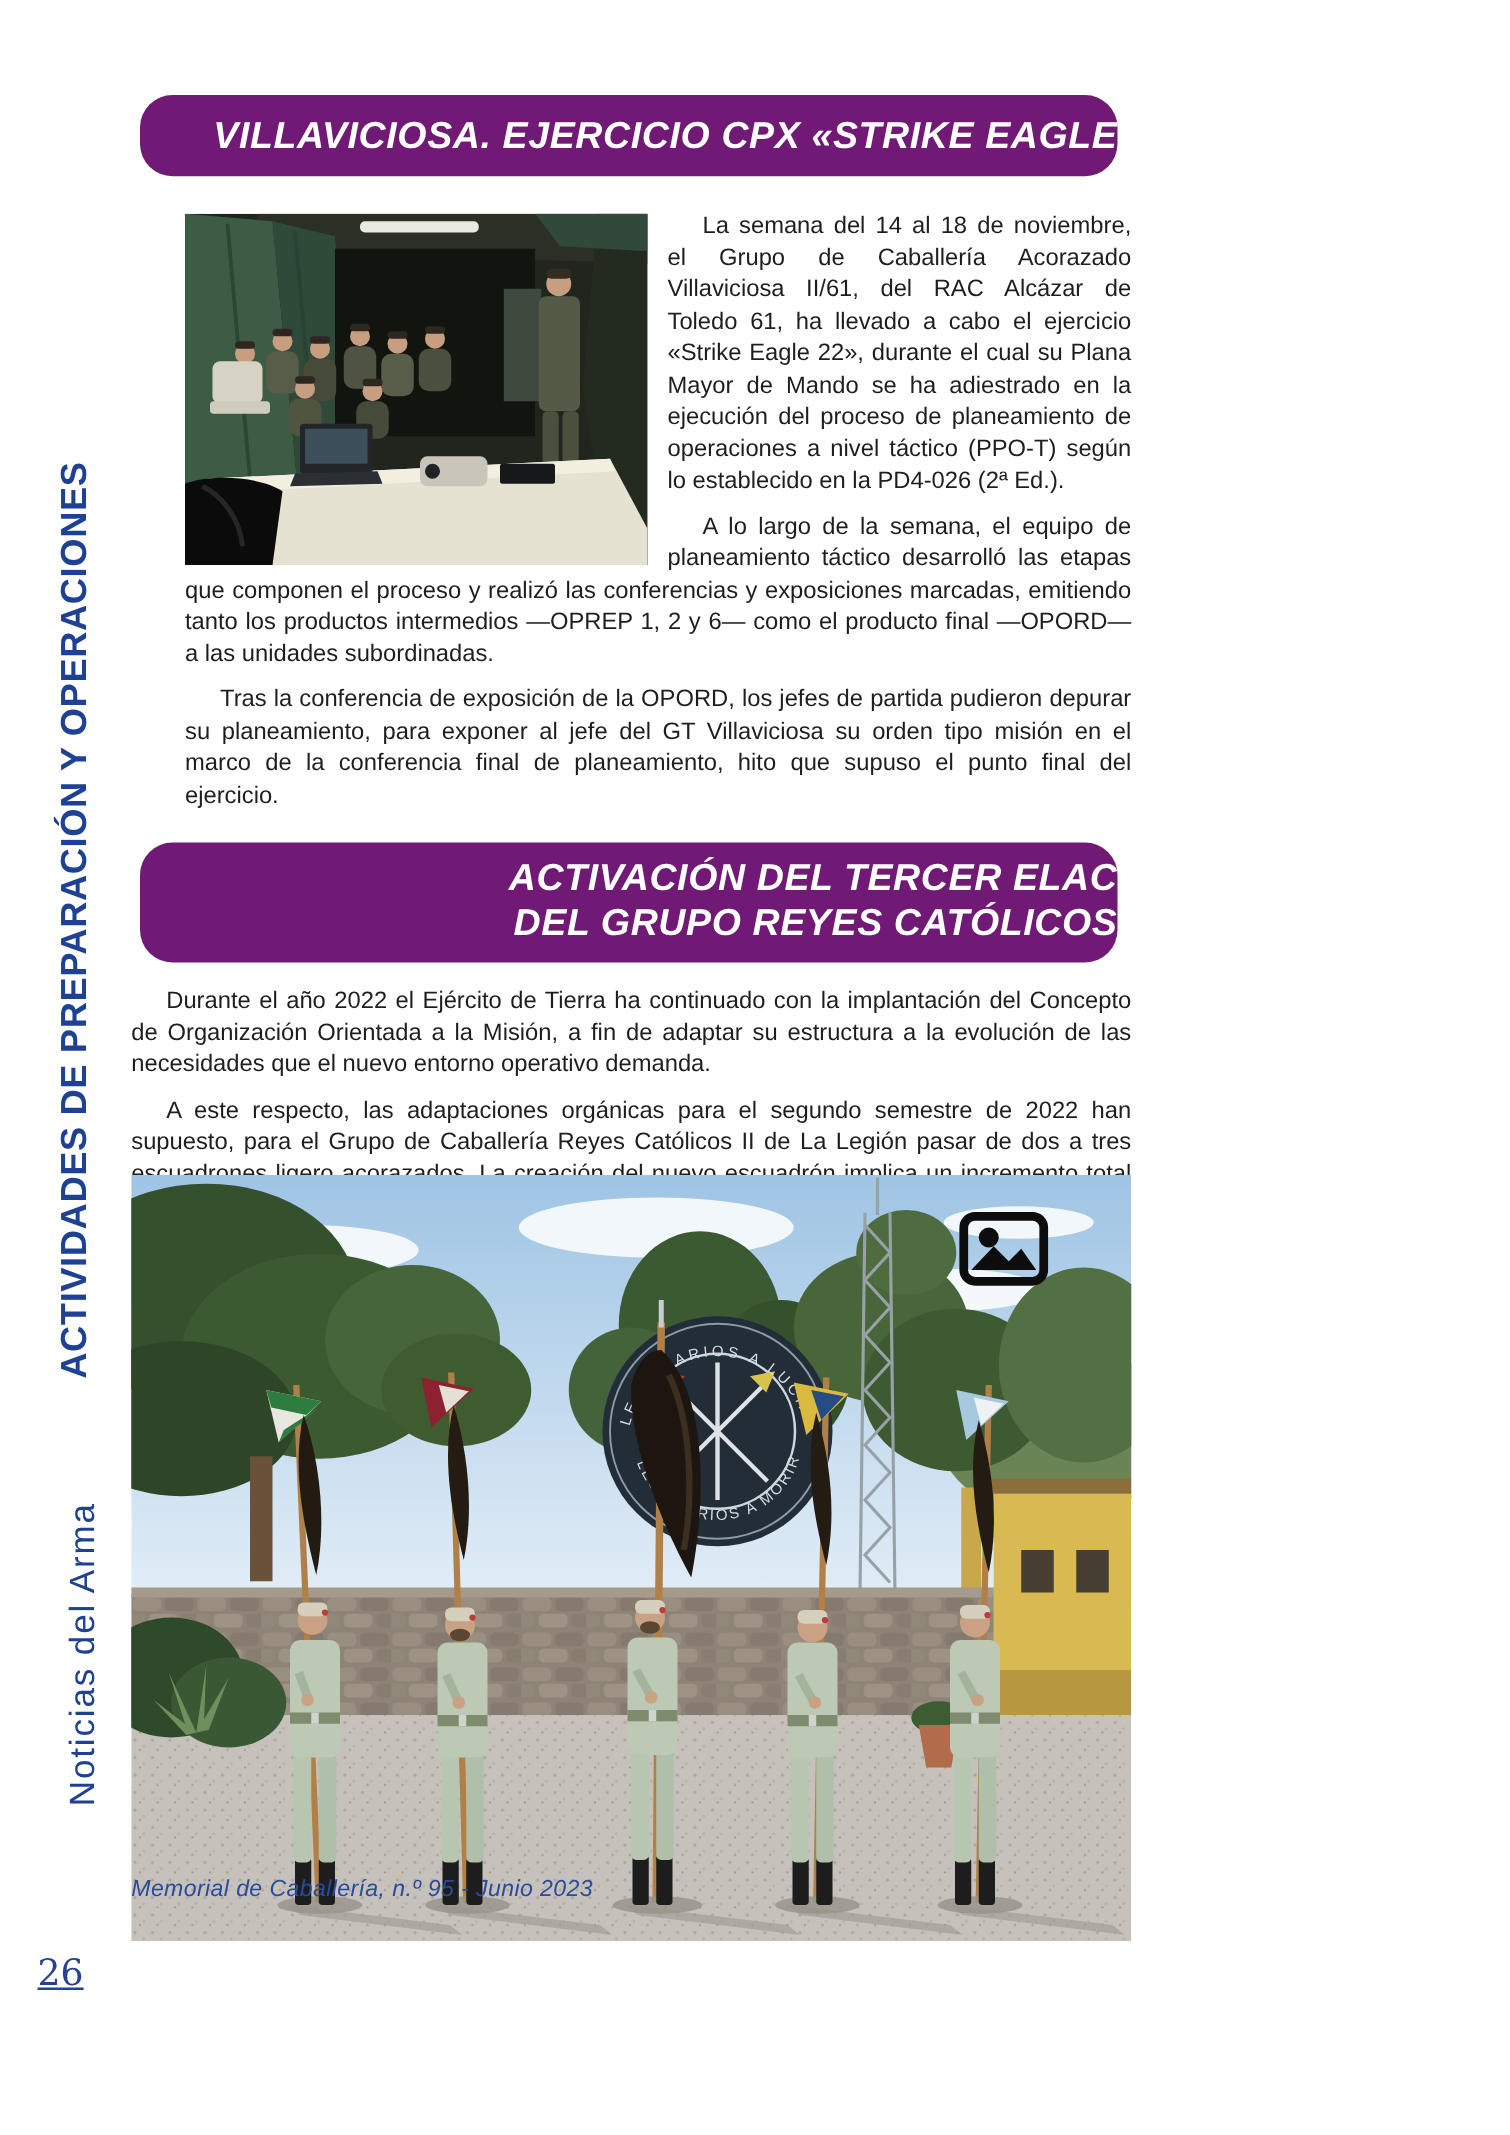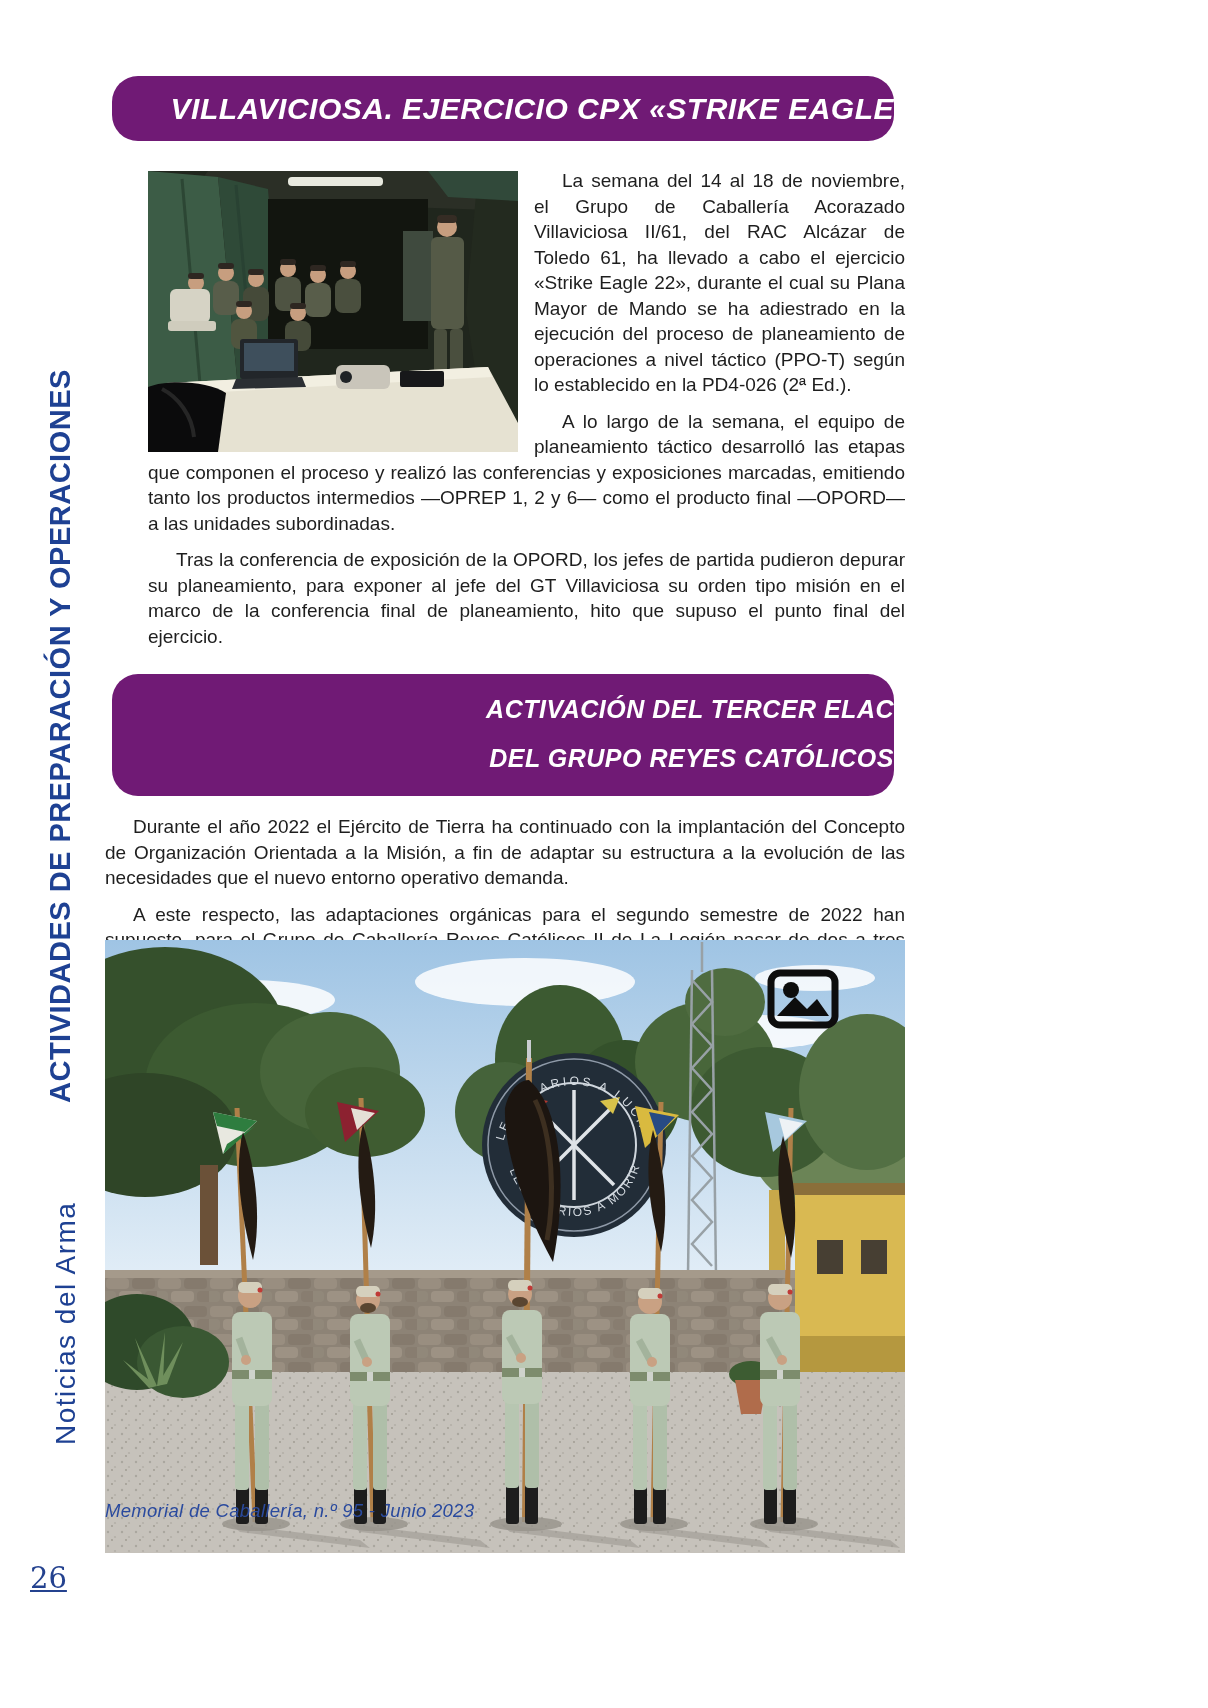--- a/index.html
+++ b/index.html
@@ -2,21 +2,21 @@
 <html lang="es"><head>
 <meta charset="utf-8">
 <style>
   html,body{margin:0;padding:0;background:#ffffff;}
   .page{position:relative;width:1208px;height:1708px;background:#ffffff;overflow:hidden;
         font-family:"Liberation Sans",sans-serif;}
   .content{position:absolute;left:105px;top:0;width:800px;}
   .banner{background:#701a75;border-radius:26px;color:#ffffff;text-align:right;
           font-style:italic;font-weight:bold;letter-spacing:0.5px;}
   .banner1{margin:76px 11px 0 7px;height:65px;line-height:65px;font-size:30px;}
-  .banner2{margin:14px 11px 0 7px;padding:11px 0 13px;font-size:25px;line-height:49px;white-space:pre-line;}
+  .banner2{margin:14px 11px 0 7px;padding:11px 0 13px;font-size:30px;line-height:36px;white-space:pre-line;}
   .bodytext p{margin:0 0 11px 0;font-size:19px;line-height:25.5px;text-align:justify;
               text-indent:28px;color:#1e1e1e;}
   .article1{margin-top:27px;margin-left:43px;}
   .article1::after{content:"";display:block;clear:both;}
   .article2{margin-top:18px;}
   .photo1{float:left;width:370px;height:281px;margin:3px 16px 6px 0;}
   .photo1 svg{display:block;width:100%;height:100%;}
   .photo2wrap{position:absolute;left:105px;top:940px;width:800px;height:613px;}
   .photo2wrap svg.photo{display:block;width:100%;height:100%;}
   .icon-overlay{position:absolute;left:662px;top:29px;width:72px;height:60px;}

